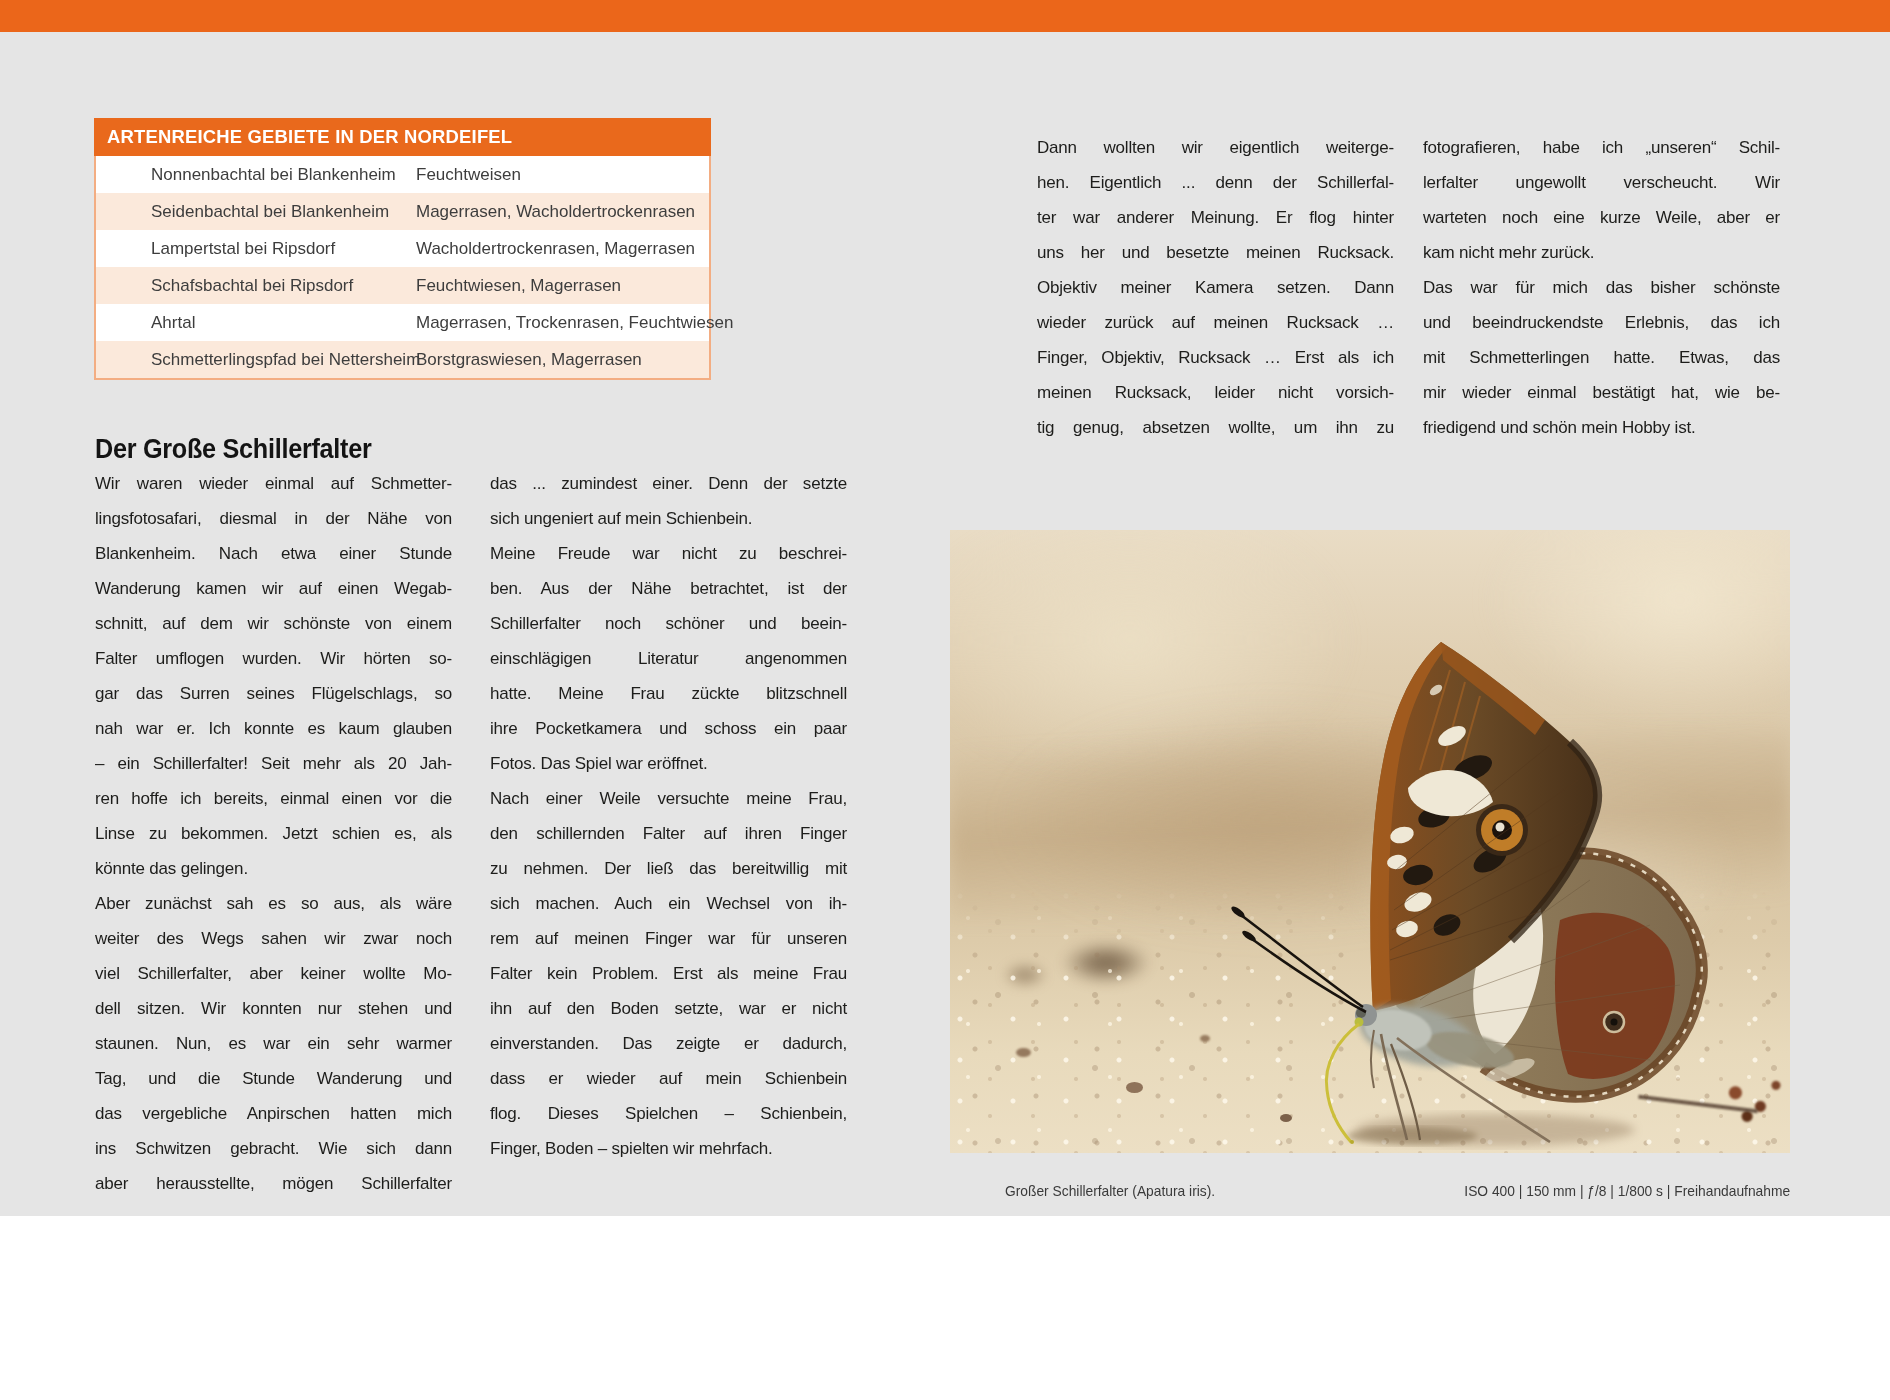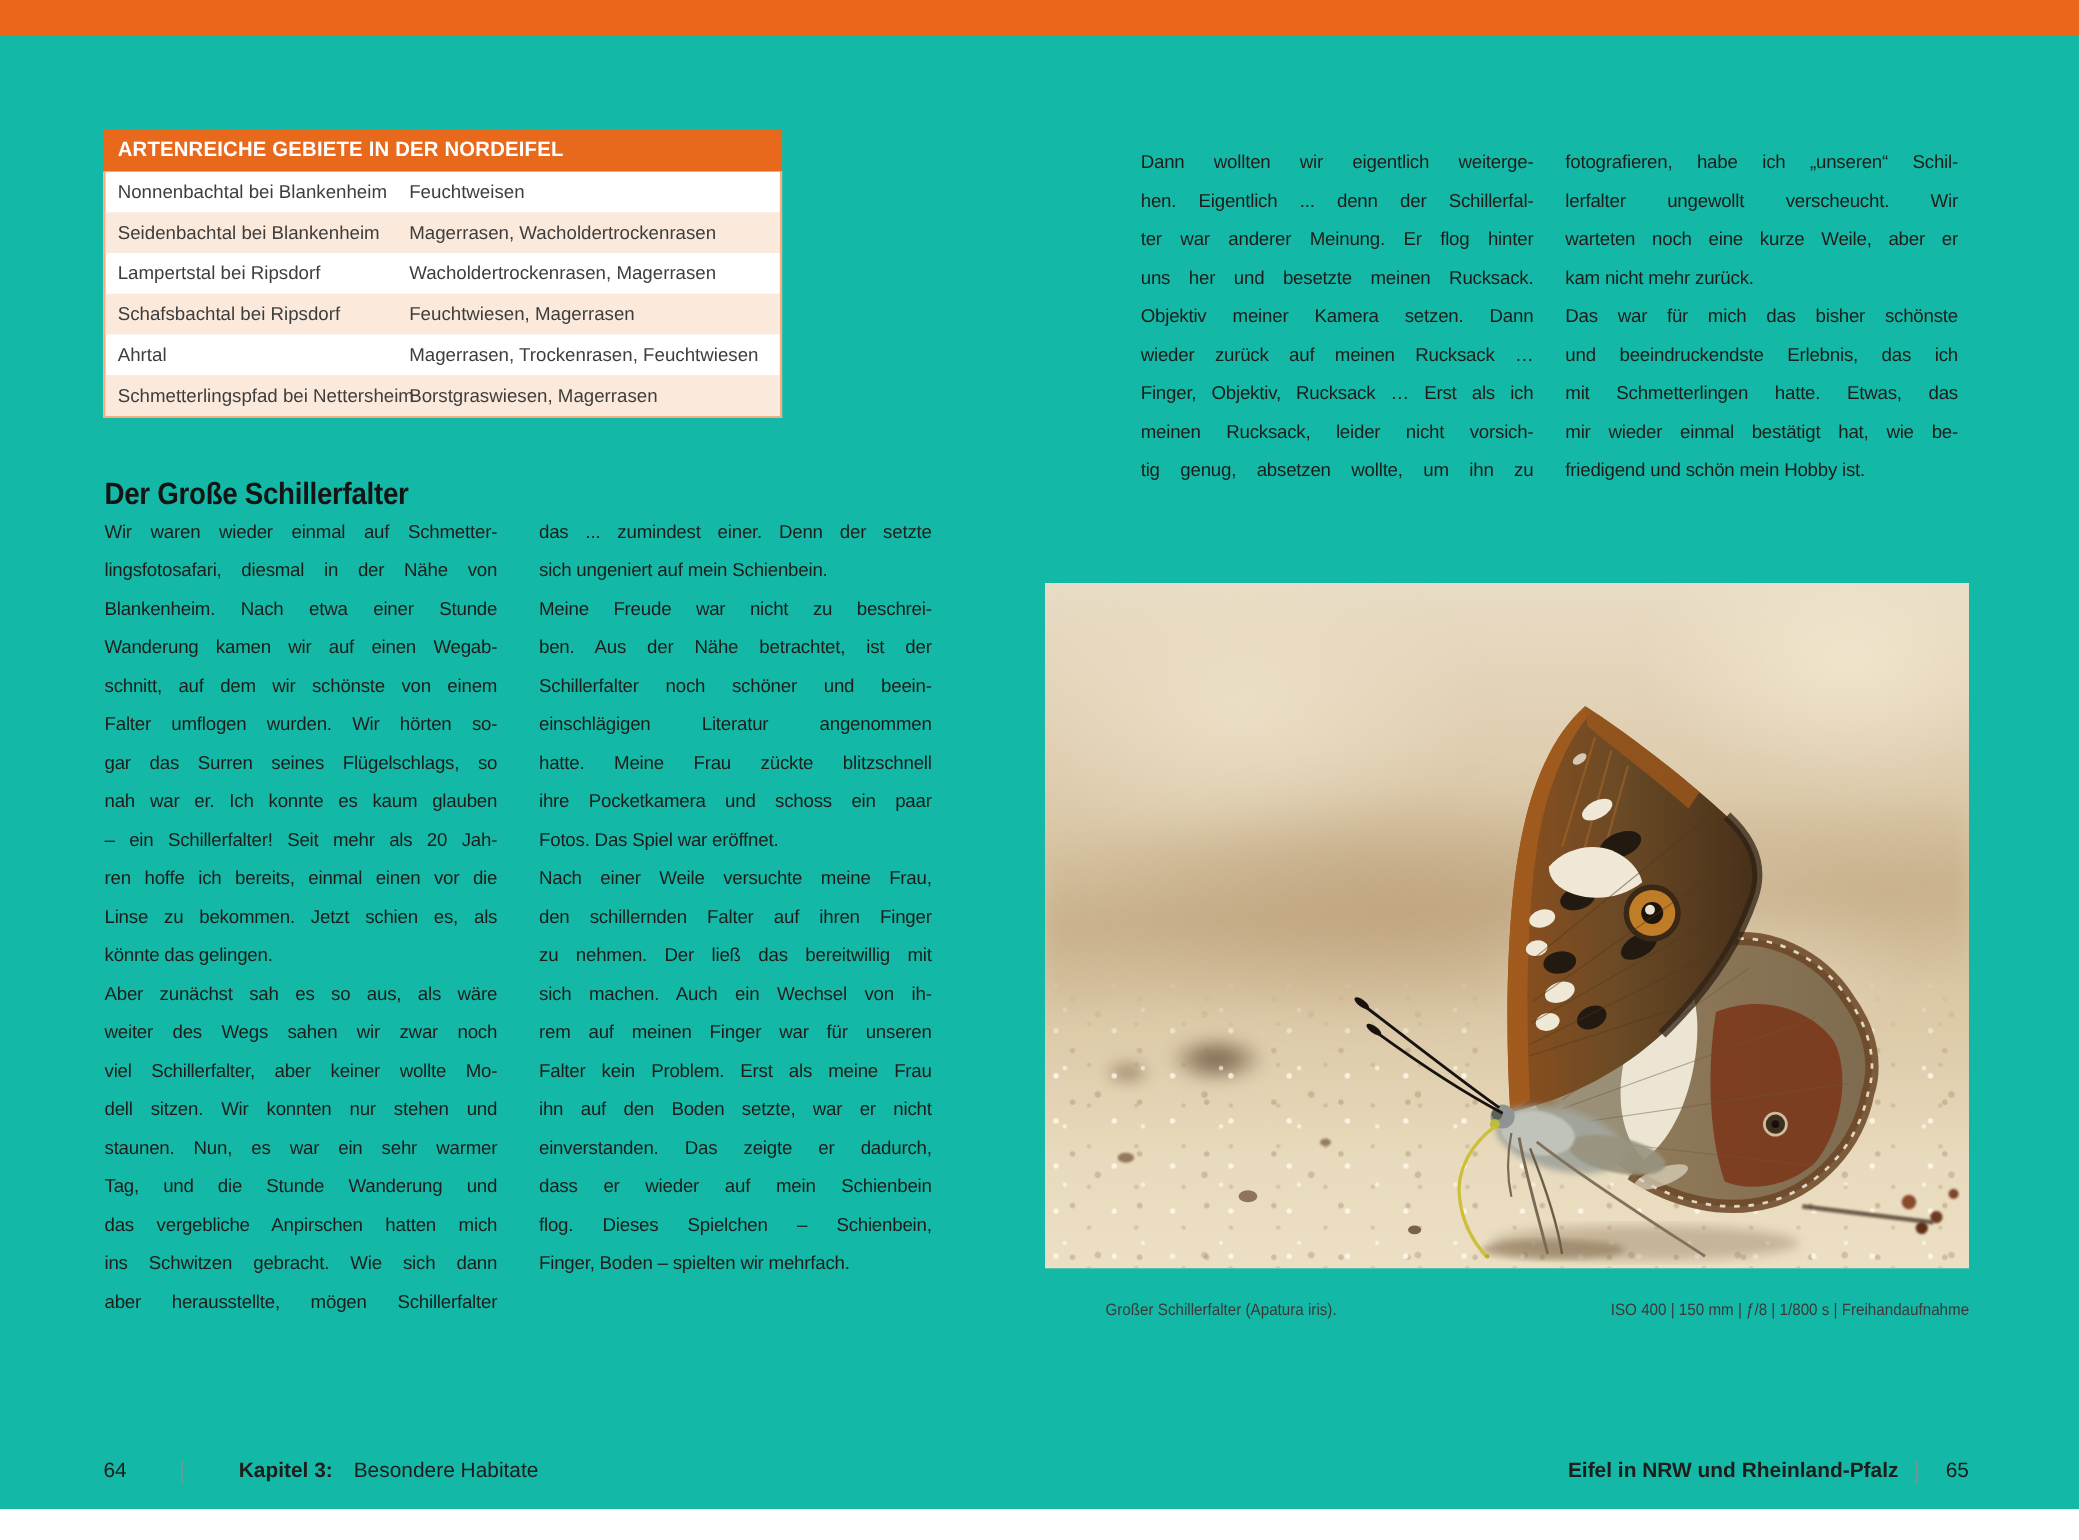--- a/index.html
+++ b/index.html
@@ -1,26 +1,26 @@
 <!DOCTYPE html>
 <html><head>
 <meta charset="utf-8">
 <style>
   html,body{margin:0;padding:0;background:#fff;}
-  .page{position:relative;width:1890px;height:1372px;background:#14b8a6;overflow:hidden;
+  .page{position:relative;width:1890px;height:1216px;background:#e5e5e5;overflow:hidden;
         font-family:"Liberation Sans",sans-serif;color:#1c1c1c;}
   
   .topbar{position:absolute;left:0;top:0;width:1890px;height:32px;background:#EB661A;}
   
   .infobox{position:absolute;left:94px;top:118px;width:617px;}
   .box-title{height:38px;background:#E9691C;color:#fff;font-weight:bold;font-size:19px;
              display:flex;align-items:center;padding-left:13px;box-sizing:border-box;}
   .box-title span{transform:scaleX(.97);transform-origin:0 50%;white-space:nowrap;letter-spacing:.2px;}
   .box-body{border:2px solid #F3AD82;border-top:none;box-sizing:border-box;background:#fff;}
-  .trow{height:37px;display:flex;align-items:center;font-size:17px;color:#3d3d3d;}
+  .trow{height:37px;display:flex;align-items:center;font-size:17px;color:#3d3d3d;padding-left:44px;}
   .trow:nth-child(even){background:#FBE9DB;}
   .trow .c1{width:265px;padding-left:11px;flex:none;white-space:nowrap;}
   .trow .c2{flex:1;white-space:nowrap;}
   
   .heading{position:absolute;left:95px;top:433px;font-size:28px;font-weight:bold;color:#141414;
            transform:scaleX(.9);transform-origin:0 50%;white-space:nowrap;letter-spacing:-.3px;}
   
   .tcol{position:absolute;width:357px;font-size:17px;line-height:35px;letter-spacing:-.2px;color:#1d1d1b;}
   .tcol .ln{height:35px;text-align:justify;text-align-last:justify;text-justify:inter-word;white-space:nowrap;}
   .tcol .ln.end{text-align:center;text-align-last:left;}

